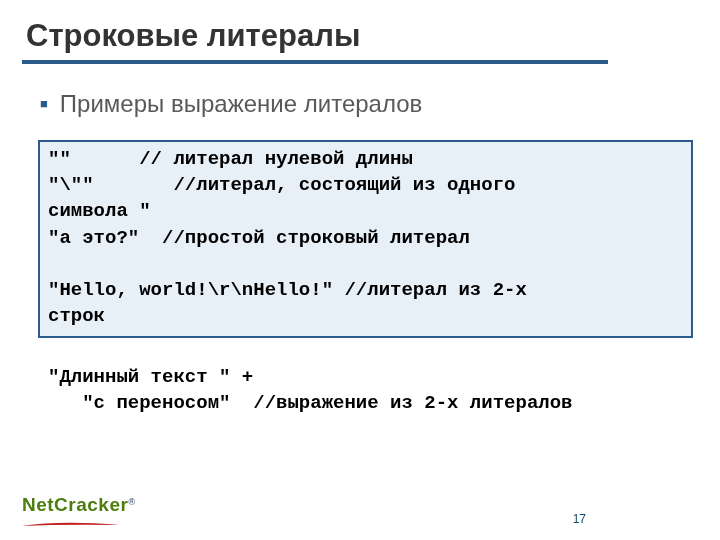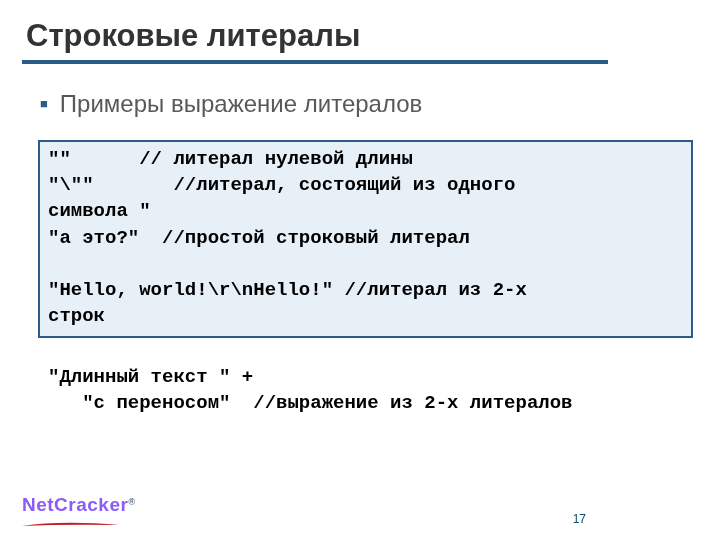--- a/index.html
+++ b/index.html
@@ -9,21 +9,21 @@
   .rule { height: 4px; background: #2a5b8b; margin: 6px -26px 0 -4px; }
   .body { margin-top: 26px; margin-left: 14px; }
   .bullet-row { display: flex; align-items: baseline; }
   .bullet { color: #2a5b8b; font-size: 13px; margin-right: 12px; line-height: 1; position: relative; top: -4px; }
   .bullet-text { font-size: 24px; color: #595959; }
   .code-outer { margin-top: 22px; margin-left: -2px; font-family: "Courier New", monospace; font-size: 19px; font-weight: bold; line-height: 1.38; color: #000; white-space: pre; }
   .code-box { background: #e7eff7; border: 2px solid #2a5b8b; padding: 4px 8px 6px 8px; display: inline-block; width: 655px; }
   .code-below { padding: 0 0 0 10px; margin-top: 0; }
   .pagenum { position: absolute; right: 22px; bottom: 14px; font-size: 12px; color: #0c4a6e; font-family: Arial, sans-serif; }
   .logo { position: absolute; left: 22px; bottom: 8px; font-family: Arial, sans-serif; }
-  .logo .net { font-weight: bold; font-size: 19px; color: #8b5cf6; letter-spacing: 0.5px; }
+  .logo .net { font-weight: bold; font-size: 19px; color: #4d7c0f; letter-spacing: 0.5px; }
   .logo .reg { font-size: 9px; color: #14365c; vertical-align: super; }
   .logo .swoosh { margin-top: -2px; }
 </style>
 </head>
 <body>
 
 <div class="slide">
 
   <h1 class="title">Строковые литералы</h1>
   <div class="rule"></div>

